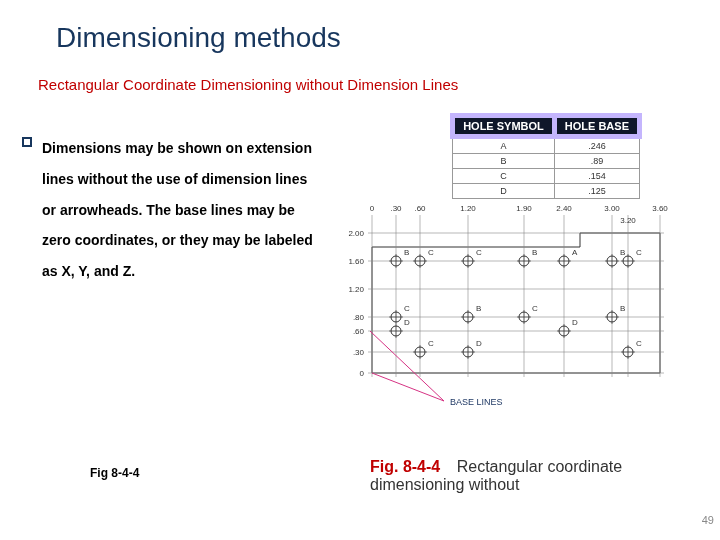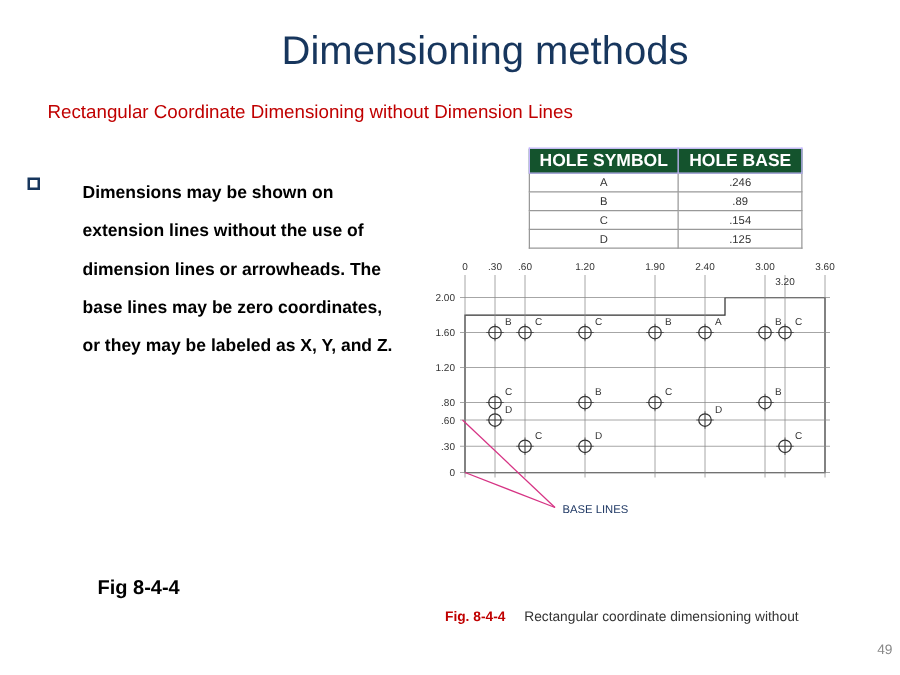--- a/index.html
+++ b/index.html
@@ -5,45 +5,43 @@
   * { margin: 0; padding: 0; box-sizing: border-box; }
   body {
     width: 720px;
     height: 540px;
     background: #ffffff;
     font-family: Arial, Helvetica, sans-serif;
     position: relative;
     overflow: hidden;
   }
   .slide-title {
-    font-size: 32px;
+    font-size: 28px;
     color: #17365d;
     padding: 22px 0 0 56px;
     font-weight: 400;
-    text-align: center;
   }
   .section-title {
     font-size: 15px;
     font-weight: normal;
     color: #c00000;
     padding: 22px 0 0 38px;
   }
   .body-row {
     display: flex;
     padding: 40px 18px 0 22px;
   }
   .bullet-col {
     width: 310px;
     padding-right: 10px;
   }
   .bullet-item {
     display: flex;
     align-items: flex-start;
     margin-bottom: 0;
-    gap: 24px;
   }
   .bullet-square {
     width: 10px;
     height: 10px;
     border: 2px solid #17365d;
     background: #ffffff;
     margin: 4px 10px 0 0;
     flex: 0 0 auto;
   }
   .bullet-text {
@@ -58,54 +56,54 @@
   }
   
   .hole-table {
     position: absolute;
     top: -20px;
     right: 60px;
     border-collapse: collapse;
     font-size: 9px;
   }
   .hole-table th {
-    background: #14532d;
+    background: #0f172a;
     color: #fff;
-    border: 1px solid #c4b5fd;
+    border: 5px solid #c4b5fd;
     padding: 2px 8px;
-    font-size: 14px;
+    font-size: 11px;
     line-height: 1.1;
     font-weight: bold;
   }
   .hole-table td {
     border: 1px solid #999;
     padding: 2px 10px;
     text-align: center;
     color: #333;
   }
   .drawing {
     position: absolute;
     top: 70px;
     left: 0;
     right: 0;
   }
   .drawing svg { display: block; }
   .fig-ref {
     position: absolute;
-    left: 78px;
+    left: 90px;
     bottom: 60px;
-    font-size: 16px;
+    font-size: 12px;
     font-weight: bold;
     color: #000;
   }
   .caption {
     position: absolute;
-    left: 356px;
+    left: 370px;
     bottom: 28px;
-    font-size: 11px;
+    font-size: 16px;
     color: #333;
   }
   .caption .fig-num { color: #c00000; font-weight: bold; margin-right: 12px;}
   .page-num {
     position: absolute;
     right: 6px;
     bottom: 14px;
     font-size: 11px;
     color: #888;
   }

